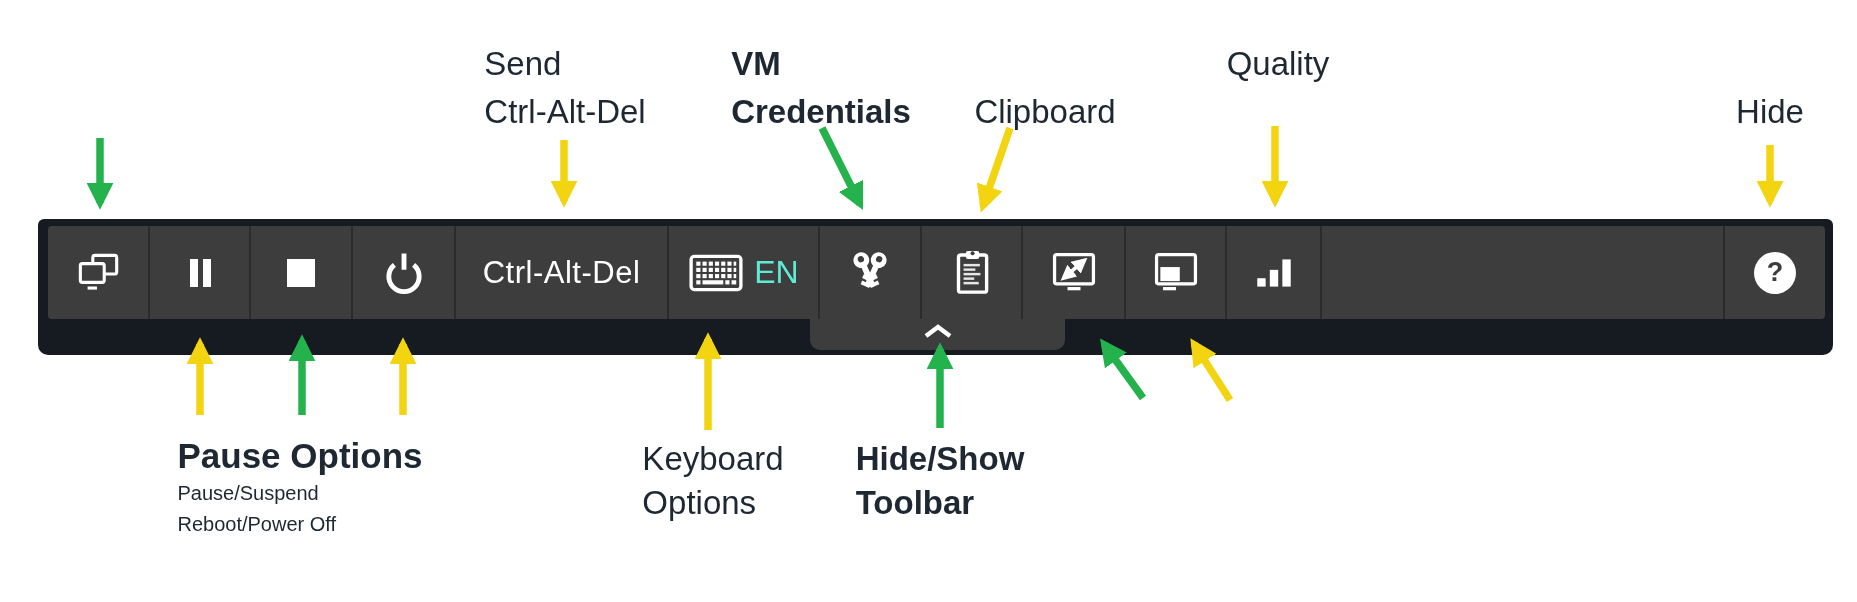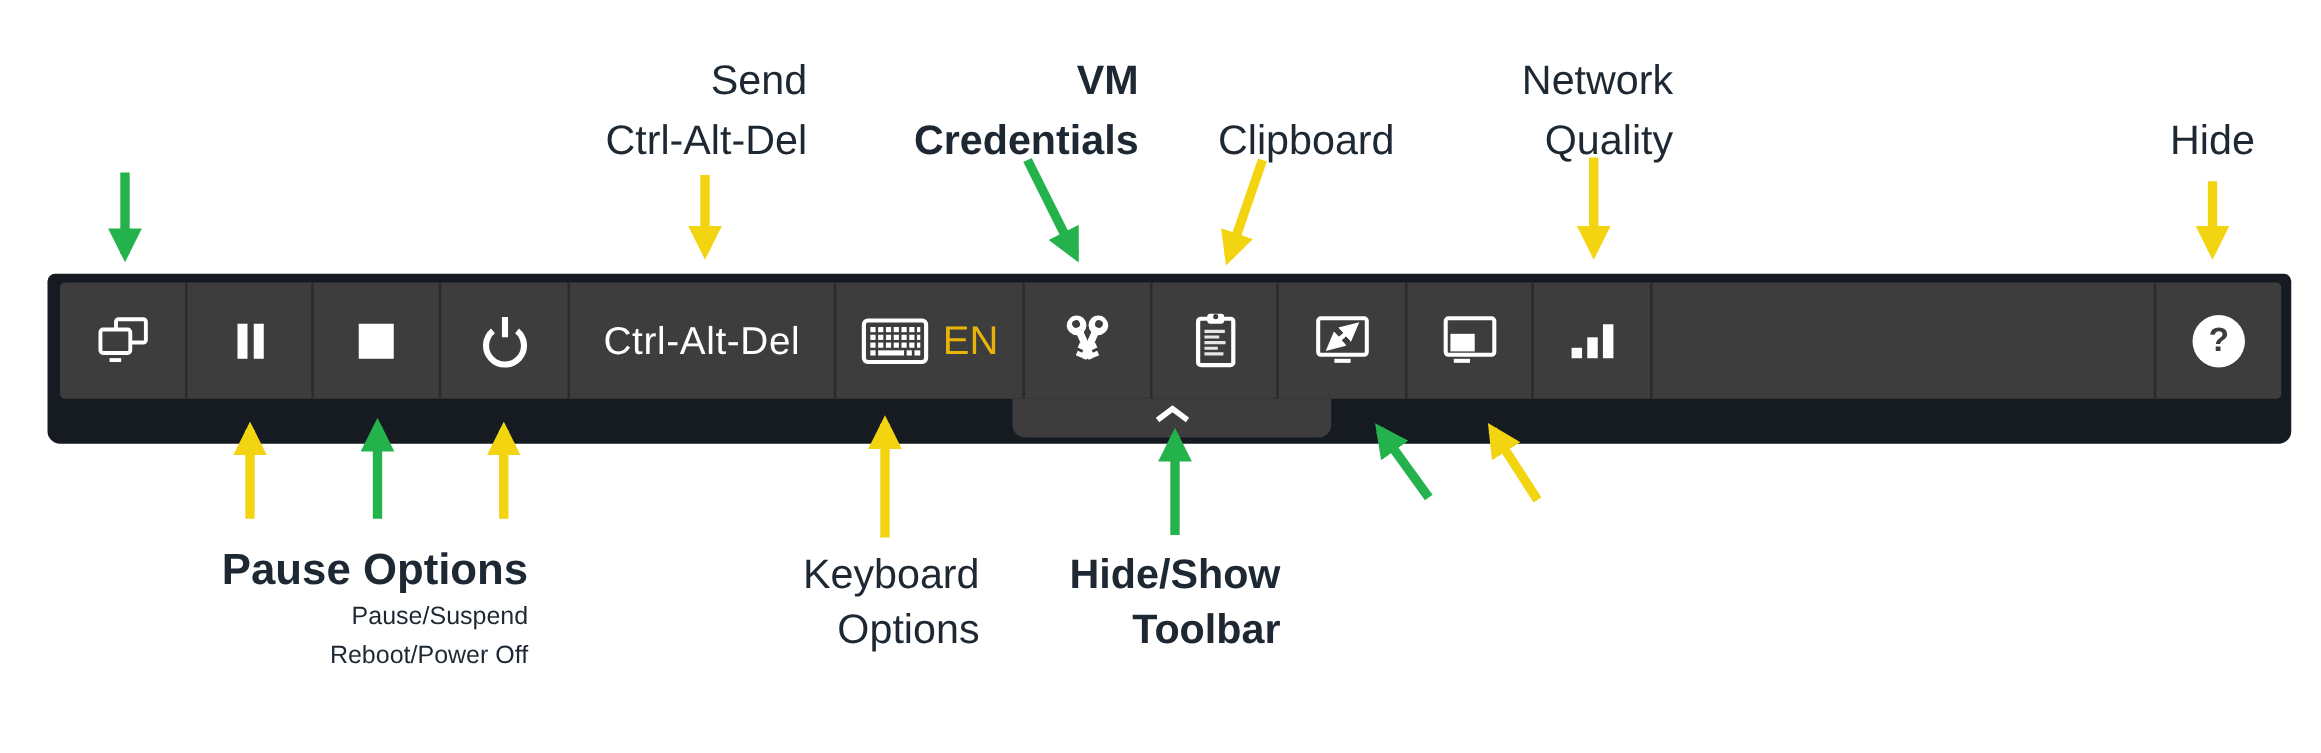--- a/index.html
+++ b/index.html
@@ -1,37 +1,37 @@
 <!DOCTYPE html>
 <html style="--green: #24b24c; --yellow: #f3d411; --bar: #3d3d3d; --frame: #161b22; --sep: #2b2b2b; --label-text: #1e2833;"><head>
 <meta charset="utf-8">
 <style>
   html,body{margin:0;padding:0;background:#fff;}
   .stage{position:relative;width:1857px;height:602px;overflow:hidden;background:#fff;
          font-family:"Liberation Sans","DejaVu Sans",sans-serif;}
 
   
-  .label{position:absolute;transform:translateX(-50%);text-align:right;white-space:nowrap;
+  .label{position:absolute;transform:translateX(-50%);text-align:left;white-space:nowrap;
          color:var(--label-text,#1e2833);font-size:33px;line-height:48px;font-weight:400;}
   .label.bold, .bold{font-weight:700;}
   .label-bottom{line-height:44px;}
   .po-title{font-size:35px;line-height:44px;font-weight:700;}
   .po-item{font-size:20px;line-height:31px;}
 
   
   .toolbar-frame{position:absolute;left:38px;top:219px;width:1795px;height:136px;
                  background:var(--frame,#161b22);border-radius:6px 6px 10px 10px;}
   .toolbar-bar{position:absolute;left:10px;top:7px;width:1777px;height:93px;
                background:var(--bar,#3d3d3d);border-radius:4px;display:flex;align-items:stretch;}
   .tbtn{display:flex;align-items:center;justify-content:center;box-sizing:border-box;
         border-right:2px solid var(--sep,#2b2b2b);color:#fff;cursor:pointer;}
   .tbtn:last-child{border-right:none;}
   .spacer{flex:1;border-right:2px solid var(--sep,#2b2b2b);box-sizing:border-box;}
   .cad-text{font-size:31px;color:#fff;letter-spacing:0.5px;}
-  .en-text{font-size:32px;color:#eab308;margin-left:10px;}
+  .en-text{font-size:32px;color:#5eead4;margin-left:10px;}
   .help-circle{width:42px;height:42px;border-radius:50%;background:#fff;color:var(--bar,#3d3d3d);
                display:flex;align-items:center;justify-content:center;font-size:27px;font-weight:700;}
   .tab{position:absolute;left:810px;top:319px;width:255px;height:31px;background:var(--bar,#3d3d3d);
        border-radius:0 0 10px 10px;display:flex;align-items:flex-start;justify-content:center;cursor:pointer;}
 
   
   .arrows{position:absolute;left:0;top:0;width:1857px;height:602px;pointer-events:none;}
   .arrows line{stroke-width:7.5px;}
   .arrows line.g{stroke:var(--green,#24b24c);}
   .arrows line.y{stroke:var(--yellow,#f3d411);}
@@ -48,21 +48,20 @@
   </div>
 
   <div class="label" style="left:1045px;top:88px">Clipboard</div>
 
   <div class="label bold" style="left:821px;top:40px">
     <div>VM</div>
     <div>Credentials</div>
   </div>
 
   <div class="label" style="left:1278px;top:40px">
-    <div>Network</div>
     <div>Quality</div>
   </div>
 
   <div class="label" style="left:1770px;top:88px">Hide</div>
 
   <div class="toolbar-frame">
     <div class="toolbar-bar">
 
       <div class="tbtn" style="width:102px">
         <svg width="54" height="50" viewBox="0 0 52 48">

